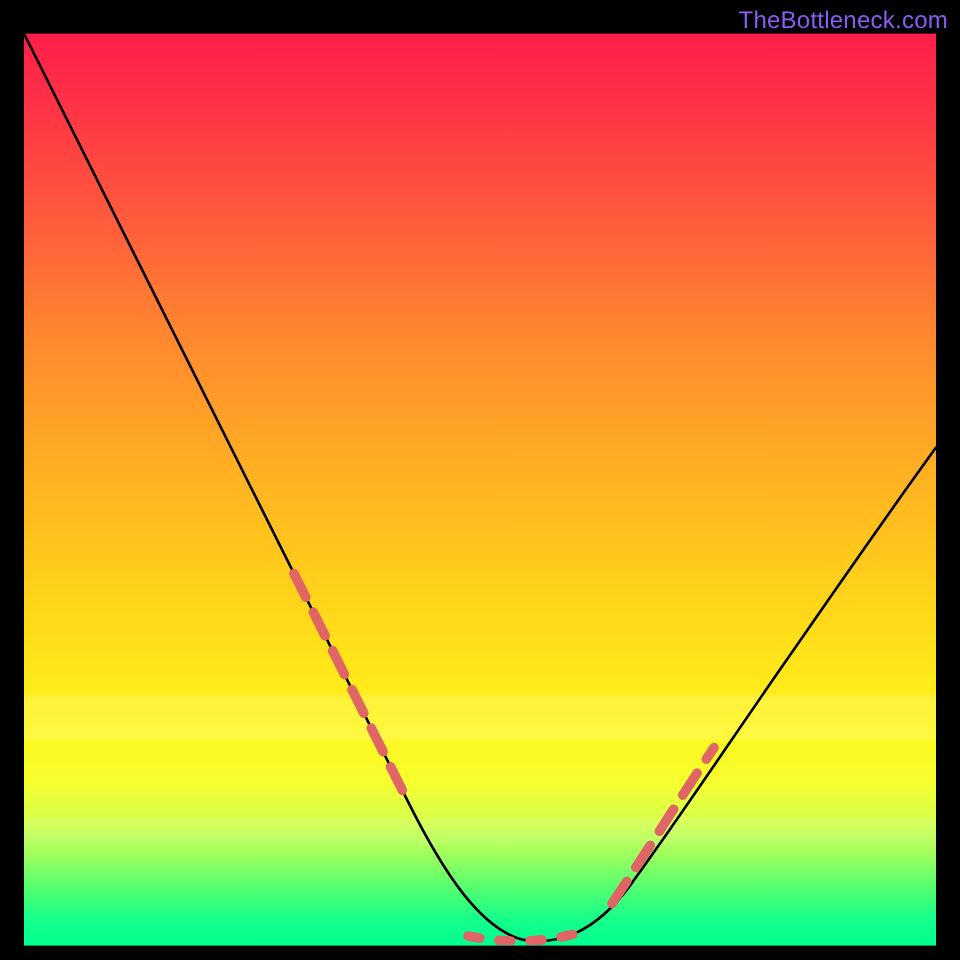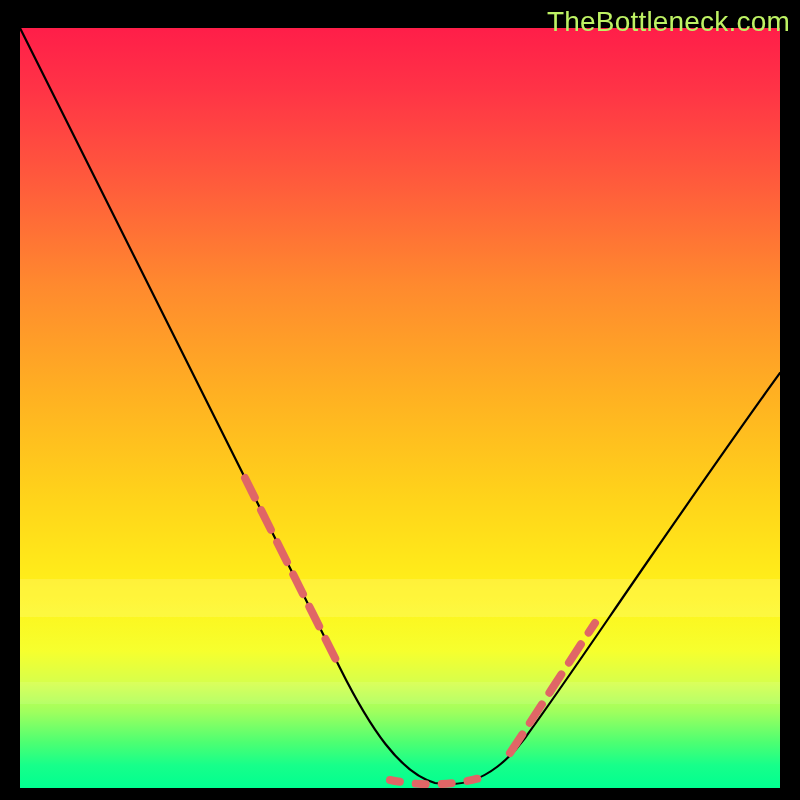--- a/index.html
+++ b/index.html
@@ -14,22 +14,22 @@
   .frame {
     position: relative;
     width: 800px;
     height: 800px;
     background: #000;
   }
   .watermark {
     position: absolute;
     top: 6px;
     right: 10px;
-    color: #bef264;
-    font-size: 28px;
+    color: #8b5cf6;
+    font-size: 20px;
     font-weight: 500;
     letter-spacing: 0.2px;
     z-index: 50;
   }
   .plot-area {
     position: absolute;
     left: 20px;
     top: 28px;
     width: 760px;
     height: 760px;

